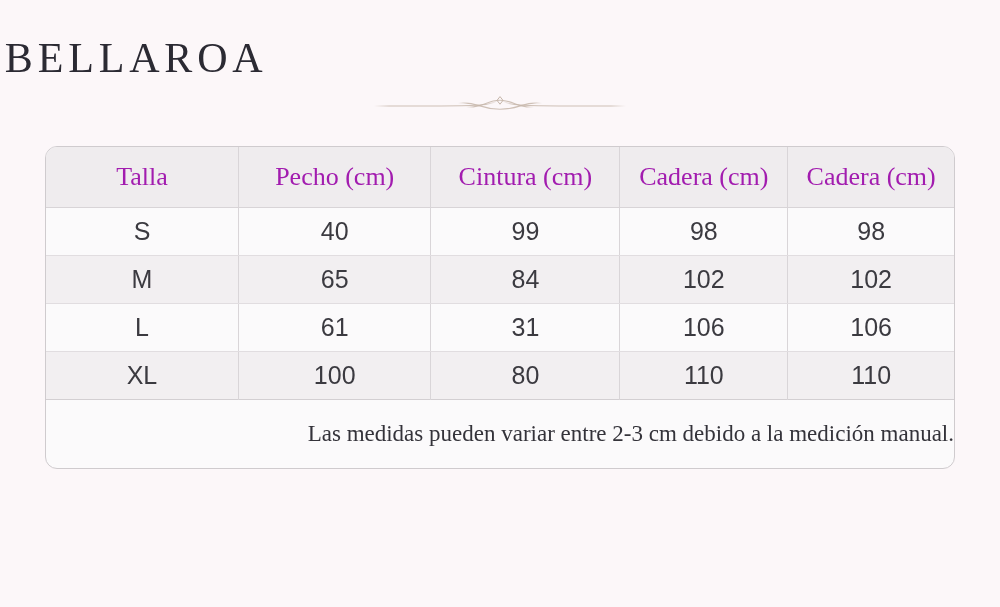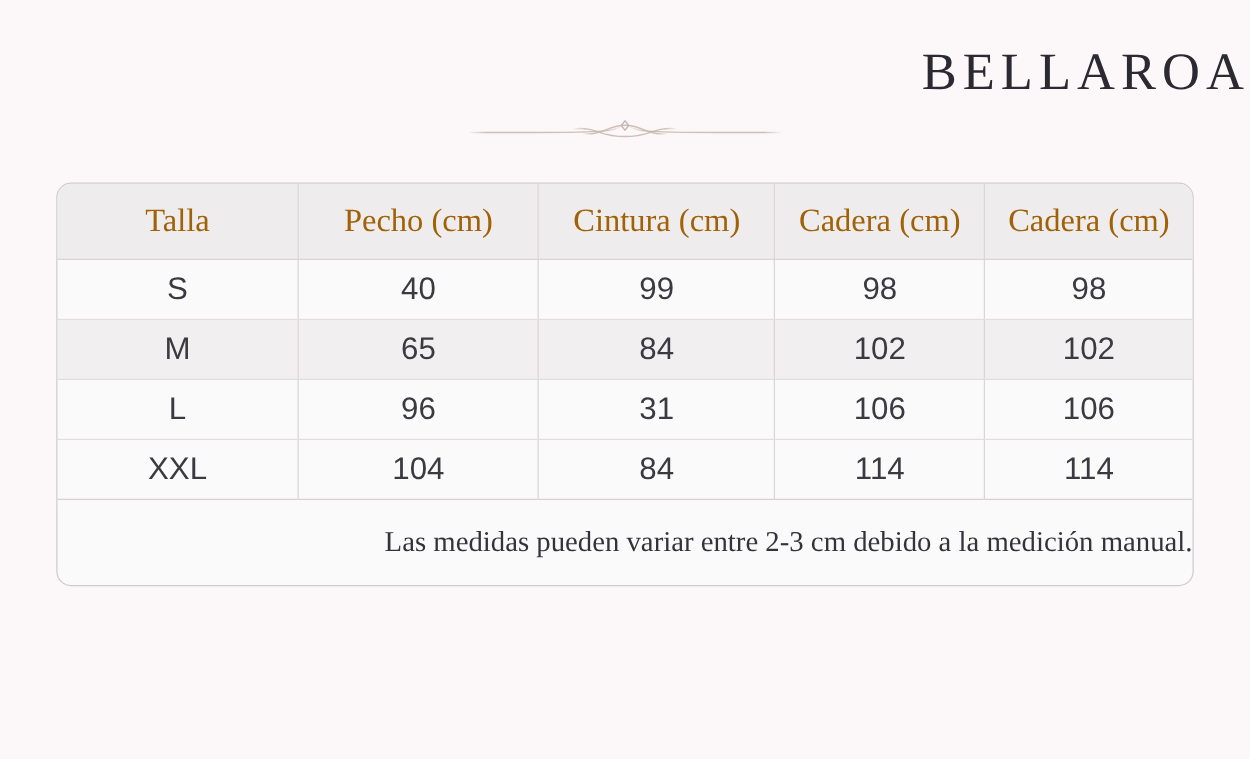--- a/index.html
+++ b/index.html
@@ -14,28 +14,27 @@
     overflow: hidden;
   }
   .stage {
     position: relative;
     width: 1000px;
     height: 607px;
   }
   h1.brand {
     margin: 0;
     padding-top: 36px;
-    text-align: right;
+    text-align: left;
     font-size: 42px;
     line-height: 44px;
     font-weight: 400;
     letter-spacing: 0.115em;
     text-indent: 0.115em;
     color: #2b2a33;
-    padding-left: 36px;
   }
   .divider {
     width: 260px;
     height: 20px;
     margin: 14px auto 0 auto;
   }
   .divider svg { display: block; width: 100%; height: 100%; }
   .card {
     width: 908px;
     margin: 32px auto 0 auto;
@@ -53,21 +52,21 @@
   .size-chart td {
     text-align: center;
     vertical-align: middle;
     padding: 0;
   }
   .size-chart thead th {
     height: 60px;
     background: #efecee;
     font-weight: 400;
     font-size: 26px;
-    color: #a16207;
+    color: #a21caf;
     border-bottom: 1px solid #d8d4d7;
   }
   .size-chart th:not(:last-child),
   .size-chart tbody td:not(:last-child) {
     border-right: 1px solid #d9d5d8;
   }
   .size-chart tbody td {
     height: 47px;
     font-family: "Liberation Sans", sans-serif;
     font-size: 25px;
@@ -140,31 +139,31 @@
         </tr>
         <tr class="stripe">
           <td>M</td>
           <td>65</td>
           <td>84</td>
           <td>102</td>
           <td>102</td>
         </tr>
         <tr>
           <td>L</td>
-          <td>96</td>
+          <td>61</td>
           <td>31</td>
           <td>106</td>
           <td>106</td>
         </tr>
-        <tr>
-          <td>XXL</td>
-          <td>104</td>
-          <td>84</td>
-          <td>114</td>
-          <td>114</td>
+        <tr class="stripe">
+          <td>XL</td>
+          <td>100</td>
+          <td>80</td>
+          <td>110</td>
+          <td>110</td>
         </tr>
       </tbody>
       <tfoot>
         <tr>
           <td colspan="5">Las medidas pueden variar entre 2-3 cm debido a la medición manual.</td>
         </tr>
       </tfoot>
     </table>
   </div>
 

